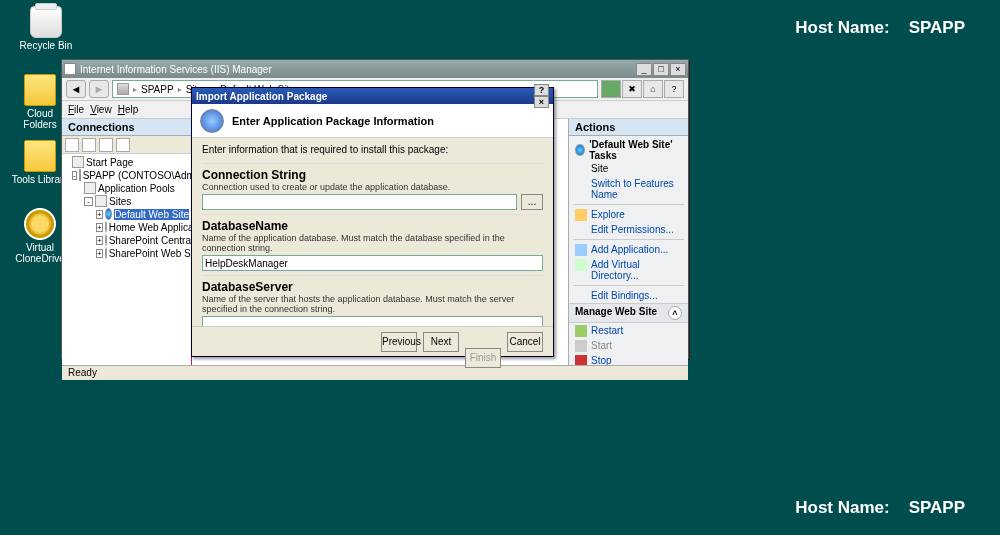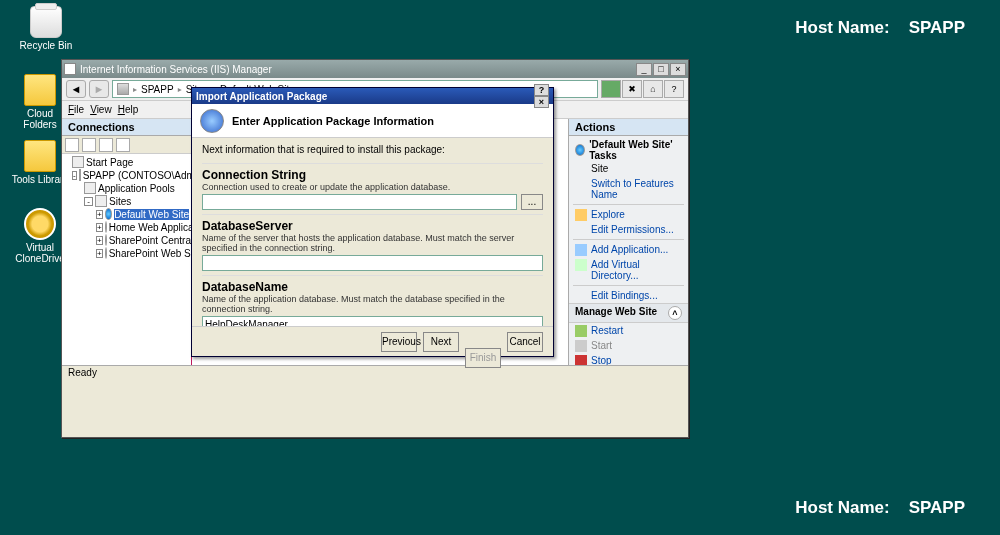--- a/index.html
+++ b/index.html
@@ -10,21 +10,21 @@
   .desktop-icon .ico { width: 32px; height: 32px; margin: 0 auto 2px; }
   .ico-bin { background: linear-gradient(#fff,#ddd); border-radius: 4px 4px 6px 6px; border:1px solid #ccc; position:relative; }
   .ico-bin::before{content:"";position:absolute;top:-4px;left:4px;right:4px;height:5px;background:#eee;border:1px solid #ccc;border-radius:2px;}
   .ico-folder { background: linear-gradient(#ffe680,#f5c83d); border-radius: 2px; border:1px solid #cc9900; }
   .ico-drive { background: radial-gradient(circle,#ffd966 40%,#cc9900 60%); border-radius:50%; border:2px solid #fff;}
   
   
   .host-overlay { position: absolute; right: 35px; color: #fff; font-size: 17px; font-weight: bold; }
   
   
-  .iis-window { position: absolute; left: 61px; top: 59px; width: 628px; height: 379px; background: #ece9d8; border: 1px solid #555; box-shadow: 1px 1px 0 #222; }
+  .iis-window { position: absolute; left: 61px; top: 59px; width: 628px; height: 300px; background: #ece9d8; border: 1px solid #555; box-shadow: 1px 1px 0 #222; }
   .titlebar { height: 18px; background: linear-gradient(#9aa,#7a8a8a); display: flex; align-items: center; padding: 0 2px; font-size: 10px; color: #fff; }
   .titlebar .ti { width:12px;height:12px;background:#fff;border:1px solid #888;margin-right:4px;}
   .titlebar .wbtns { margin-left: auto; display: flex; gap: 1px; }
   .wbtn { width: 16px; height: 13px; background: #ddd; border: 1px solid #888; font-size: 9px; line-height: 11px; text-align: center; color:#000;}
   
   .navbar { height: 23px; background: #f0f0f0; border-bottom: 1px solid #ccc; display: flex; align-items: center; padding: 0 4px; font-size: 10px; gap: 3px; }
   .navbtn { width: 20px; height: 18px; background: #e8e8e8; border: 1px solid #aaa; border-radius: 3px; text-align:center; line-height:16px; font-size:11px;}
   .addrbar { flex: 1; background: #fff; border: 1px solid #7a9; height: 18px; display: flex; align-items: center; padding: 0 4px; gap:4px;}
   .addrbar .seg { color:#000; }
   .addrbar .ar { color:#888; font-size:8px;}
@@ -234,41 +234,41 @@
     <div class="wbtns">
       <div class="wbtn">?</div>
       <div class="wbtn">×</div>
     </div>
   </div>
   <div class="dlg-hdr">
     <div class="dico"></div>
     <div class="dt">Enter Application Package Information</div>
   </div>
   <div class="dlg-body">
-    <div class="intro">Next information that is required to install this package:</div>
+    <div class="intro">Enter information that is required to install this package:</div>
     <div class="field-group">
       <div class="fld-title">Connection String</div>
       <div class="fld-desc">Connection used to create or update the application database.</div>
       <div class="inp-row">
         <input class="txt" value="" style="">
         <div class="browse">...</div>
       </div>
     </div>
     <div class="field-group">
+      <div class="fld-title">DatabaseName</div>
+      <div class="fld-desc">Name of the application database. Must match the database specified in the connection string.</div>
+      <div class="inp-row">
+          <input class="txt" value="HelpDeskManager" style="">
+        </div>
+    </div>
+    <div class="field-group">
       <div class="fld-title">DatabaseServer</div>
       <div class="fld-desc">Name of the server that hosts the application database. Must match the server specified in the connection string.</div>
       <div class="inp-row">
           <input class="txt" value="" style="">
-        </div>
-    </div>
-    <div class="field-group">
-      <div class="fld-title">DatabaseName</div>
-      <div class="fld-desc">Name of the application database. Must match the database specified in the connection string.</div>
-      <div class="inp-row">
-          <input class="txt" value="HelpDeskManager" style="">
         </div>
     </div>
 
   </div>
   <div class="dlg-btns">
     <button class="btn">Previous</button>
     <button class="btn">Next</button>
     <button class="btn dis">Finish</button>
     <button class="btn">Cancel</button>
   </div>

